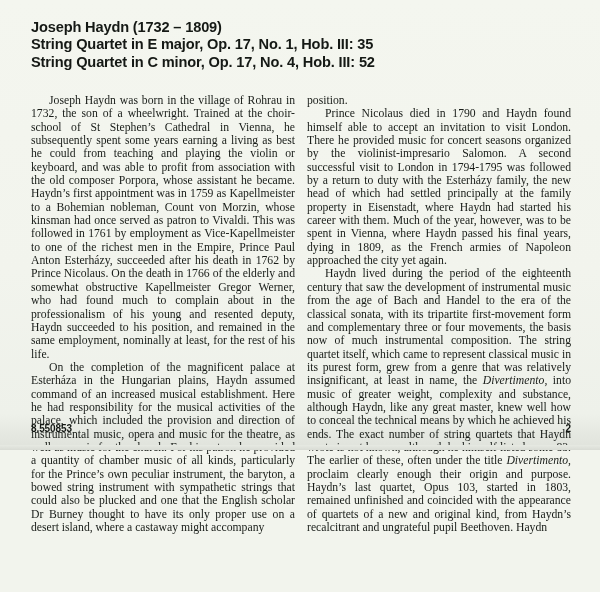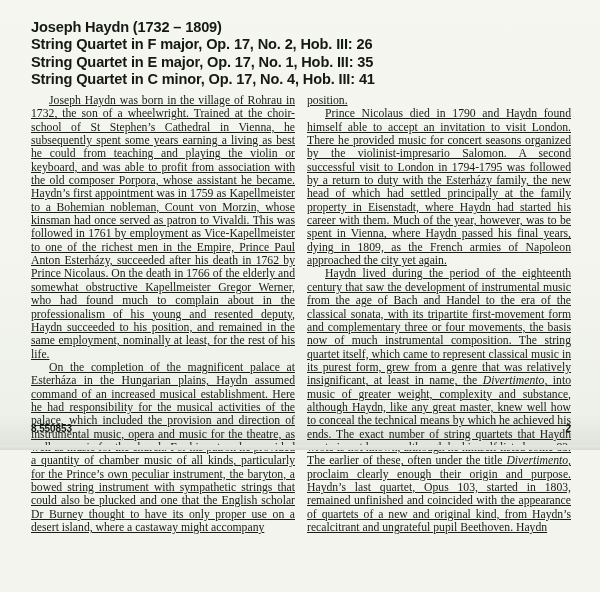--- a/index.html
+++ b/index.html
@@ -61,21 +61,20 @@
   .col-left { left: 0; }
   .col-right { left: 276px; }
   .col p {
     margin: 0;
     text-align: justify;
     text-justify: inter-word;
     font-size: 11.7px;
     line-height: 13.35px;
     color: #181c18;
     hyphens: none;
-    text-decoration: underline;
     -webkit-hyphens: none;
   }
   .col p.indent {
     text-indent: 18px;
   }
   .col p.cont {
     text-indent: 0;
   }
   .col p i {
     font-style: italic;
@@ -98,23 +97,22 @@
     letter-spacing: -0.1px;
   }
 </style>
 </head>
 <body>
 
 <div class="page">
 
   <div class="header">
     <div class="header-line">Joseph Haydn (1732 – 1809)</div>
-    <div class="header-line">String Quartet in F major, Op. 17, No. 2, Hob. III: 26</div>
     <div class="header-line">String Quartet in E major, Op. 17, No. 1, Hob. III: 35</div>
-    <div class="header-line">String Quartet in C minor, Op. 17, No. 4, Hob. III: 41</div>
+    <div class="header-line">String Quartet in C minor, Op. 17, No. 4, Hob. III: 52</div>
   </div>
 
   <div class="columns">
     <div class="col col-left">
       <p class="indent" id="lp0">Joseph Haydn was born in the village of Rohrau in 1732, the son of a wheelwright. Trained at the choir-school of St Stephen’s Cathedral in Vienna, he subsequently spent some years earning a living as best he could from teaching and playing the violin or keyboard, and was able to profit from association with the old composer Porpora, whose assistant he became. Haydn’s first appointment was in 1759 as Kapellmeister to a Bohemian nobleman, Count von Morzin, whose kinsman had once served as patron to Vivaldi. This was followed in 1761 by employment as Vice-Kapellmeister to one of the richest men in the Empire, Prince Paul Anton Esterházy, succeeded after his death in 1762 by Prince Nicolaus. On the death in 1766 of the elderly and somewhat obstructive Kapellmeister Gregor Werner, who had found much to complain about in the professionalism of his young and resented deputy, Haydn succeeded to his position, and remained in the same employment, nominally at least, for the rest of his life.</p>
       <p class="indent" id="lp1">On the completion of the magnificent palace at Esterháza in the Hungarian plains, Haydn assumed command of an increased musical establishment. Here he had responsibility for the musical activities of the palace, which included the provision and direction of instrumental music, opera and music for the theatre, as well as music for the church. For his patron he provided a quantity of chamber music of all kinds, particularly for the Prince’s own peculiar instrument, the baryton, a bowed string instrument with sympathetic strings that could also be plucked and one that the English scholar Dr Burney thought to have its only proper use on a desert island, where a castaway might accompany</p>
     </div>
     <div class="col col-right">
       <p class="cont" id="rp0">position.</p>
       <p class="indent" id="rp1">Prince Nicolaus died in 1790 and Haydn found himself able to accept an invitation to visit London. There he provided music for concert seasons organized by the violinist-impresario Salomon. A second successful visit to London in 1794-1795 was followed by a return to duty with the Esterházy family, the new head of which had settled principally at the family property in Eisenstadt, where Haydn had started his career with them. Much of the year, however, was to be spent in Vienna, where Haydn passed his final years, dying in 1809, as the French armies of Napoleon approached the city yet again.</p>

